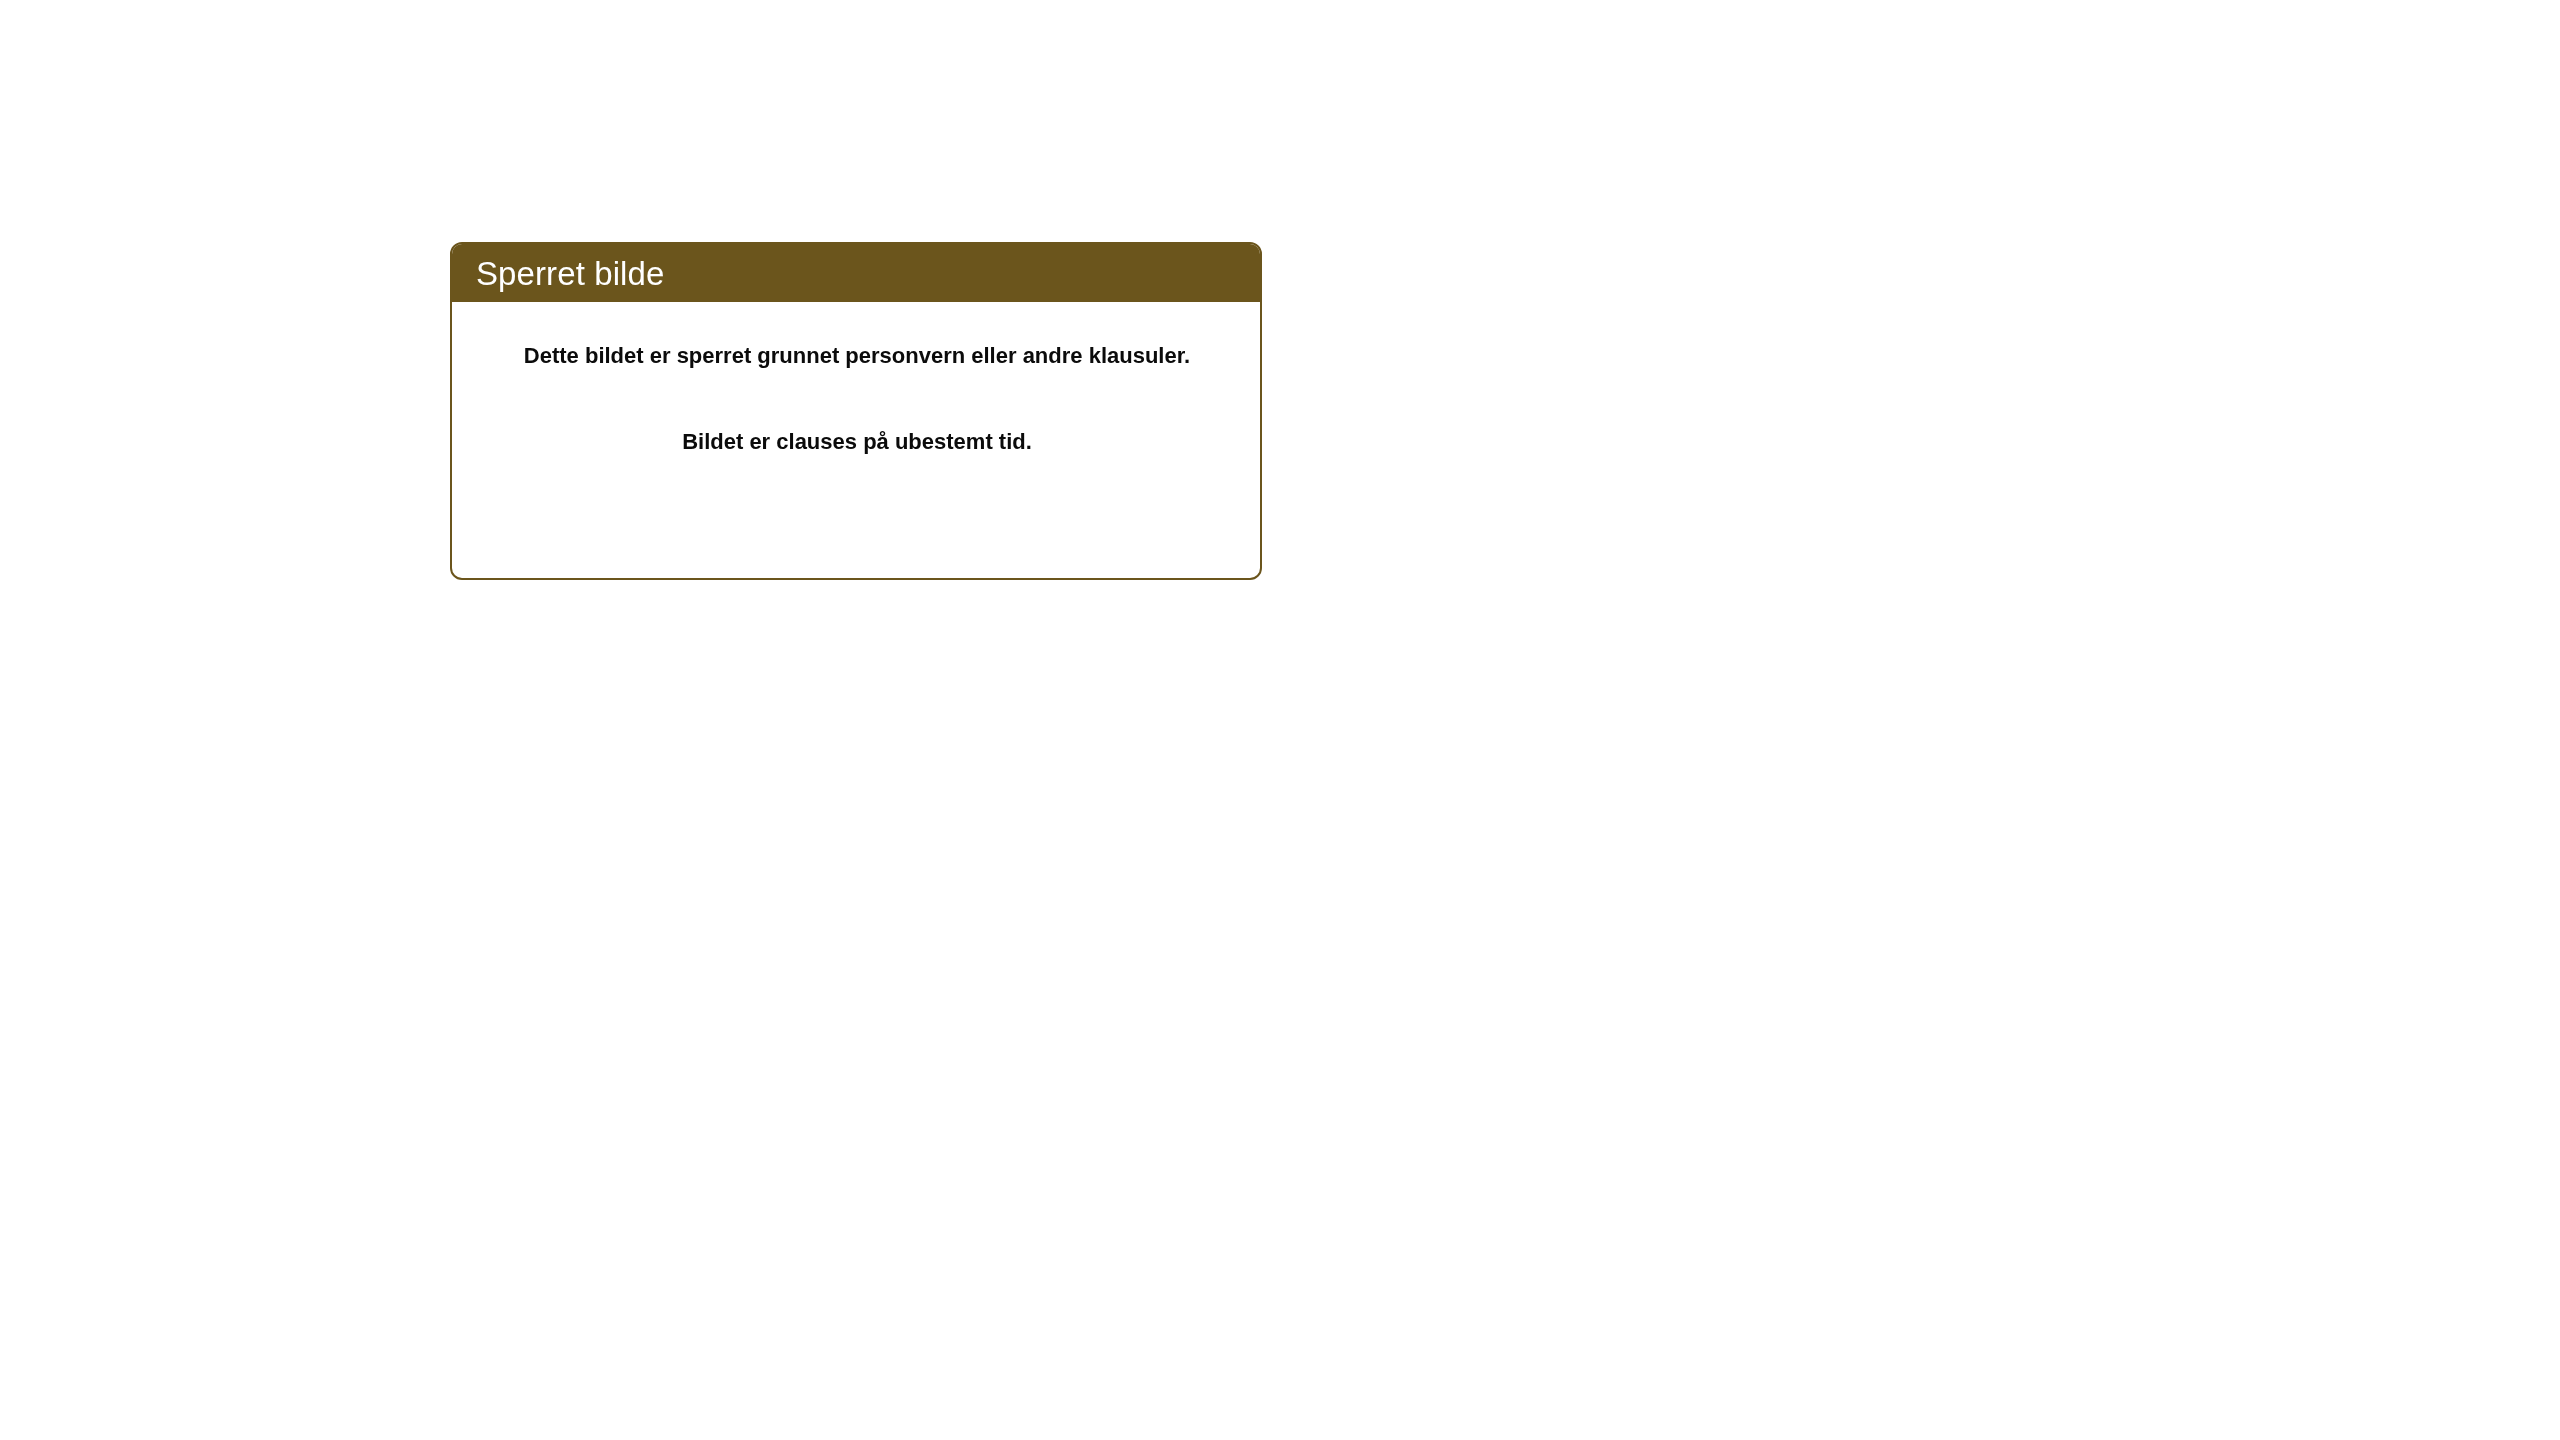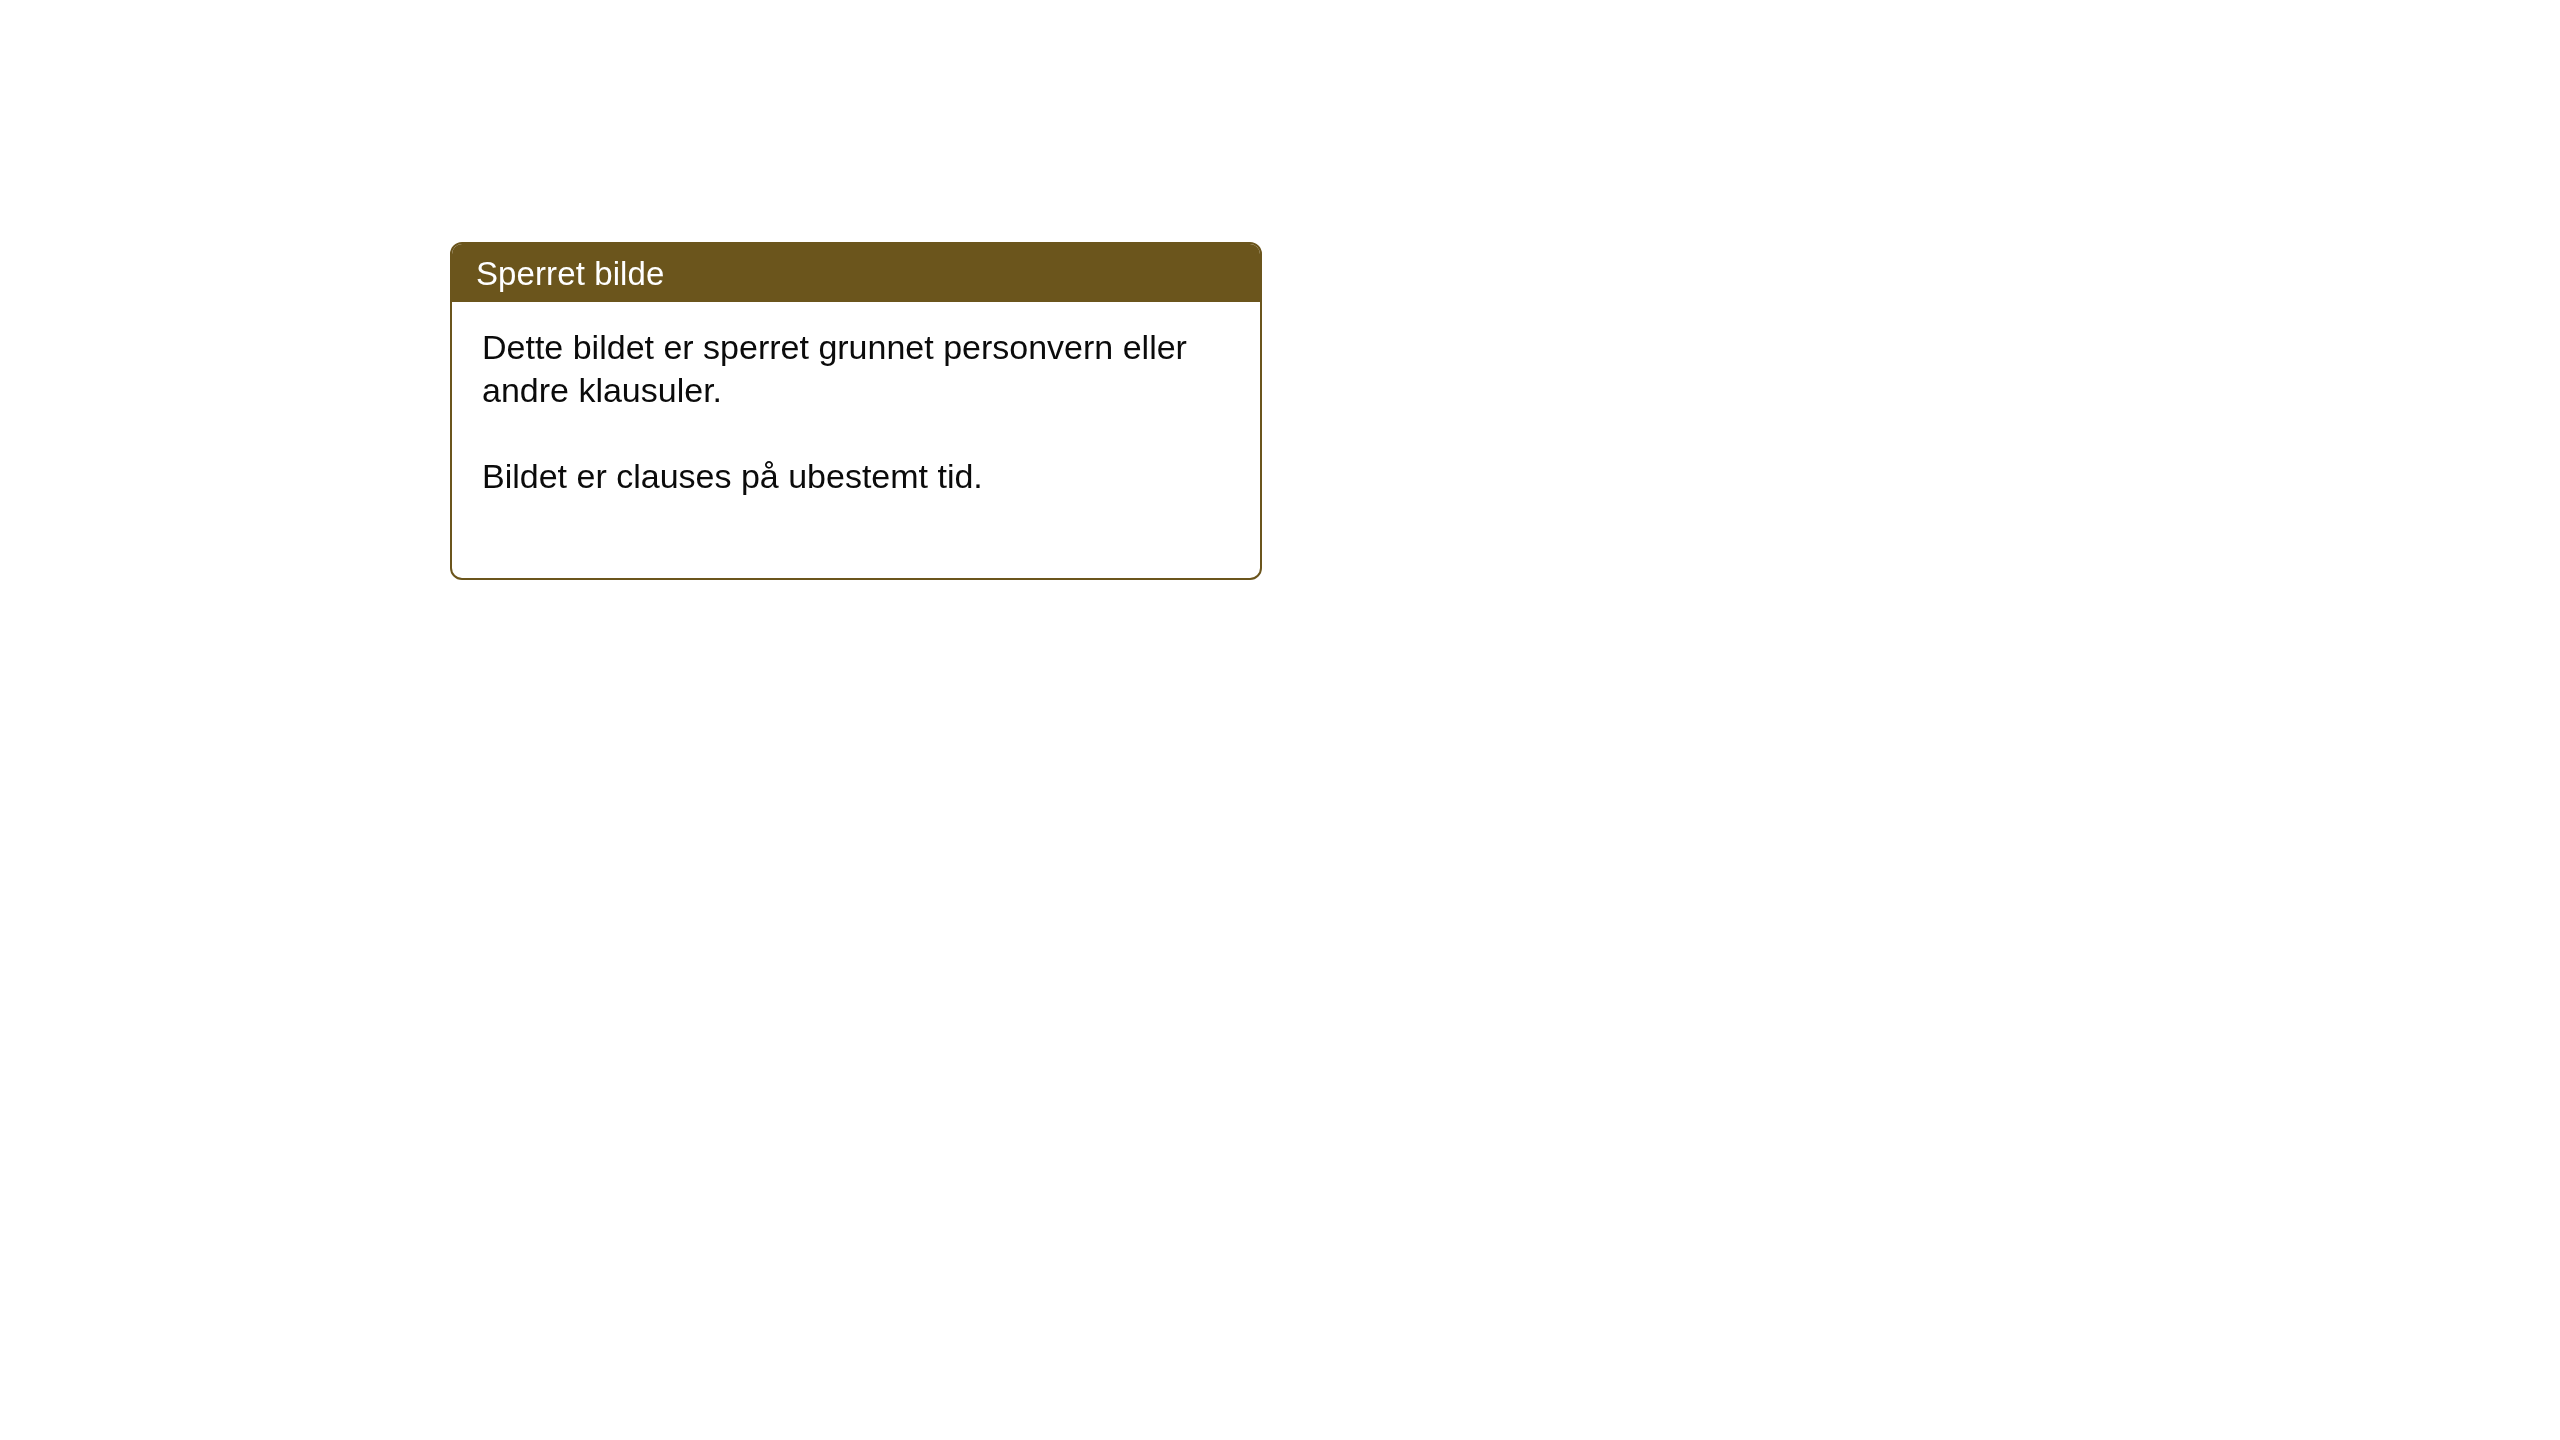--- a/index.html
+++ b/index.html
@@ -13,20 +13,21 @@
     font-family: "Liberation Sans", sans-serif;
     -webkit-font-smoothing: antialiased;
     overflow: hidden;
   }
 
   .stage {
     position: relative;
     width: 2560px;
     height: 1044px;
     background: #ffffff;
+    text-align: center;
   }
 
   
   .notice-card {
     position: absolute;
     box-sizing: border-box;
     background: #ffffff;
     border: 2px solid #6b551c;
     border-radius: 12px;
     overflow: hidden;
@@ -64,24 +65,24 @@
     white-space: nowrap;
   }
 
   .card-body {
     padding: 20px 24px 0 26px;
     box-sizing: border-box;
   }
 
   .card-paragraph {
     color: #0b0b0b;
-    font-size: 34px;
-    font-weight: 400;
+    font-size: 22px;
+    font-weight: 700;
     line-height: 43px;
-    margin: 4px;
+    margin: 12px;
     max-width: 760px;
   }
 
   .card-paragraph + .card-paragraph {
     margin-top: 43px;
   }
 </style>
 </head>
 <body>
 

